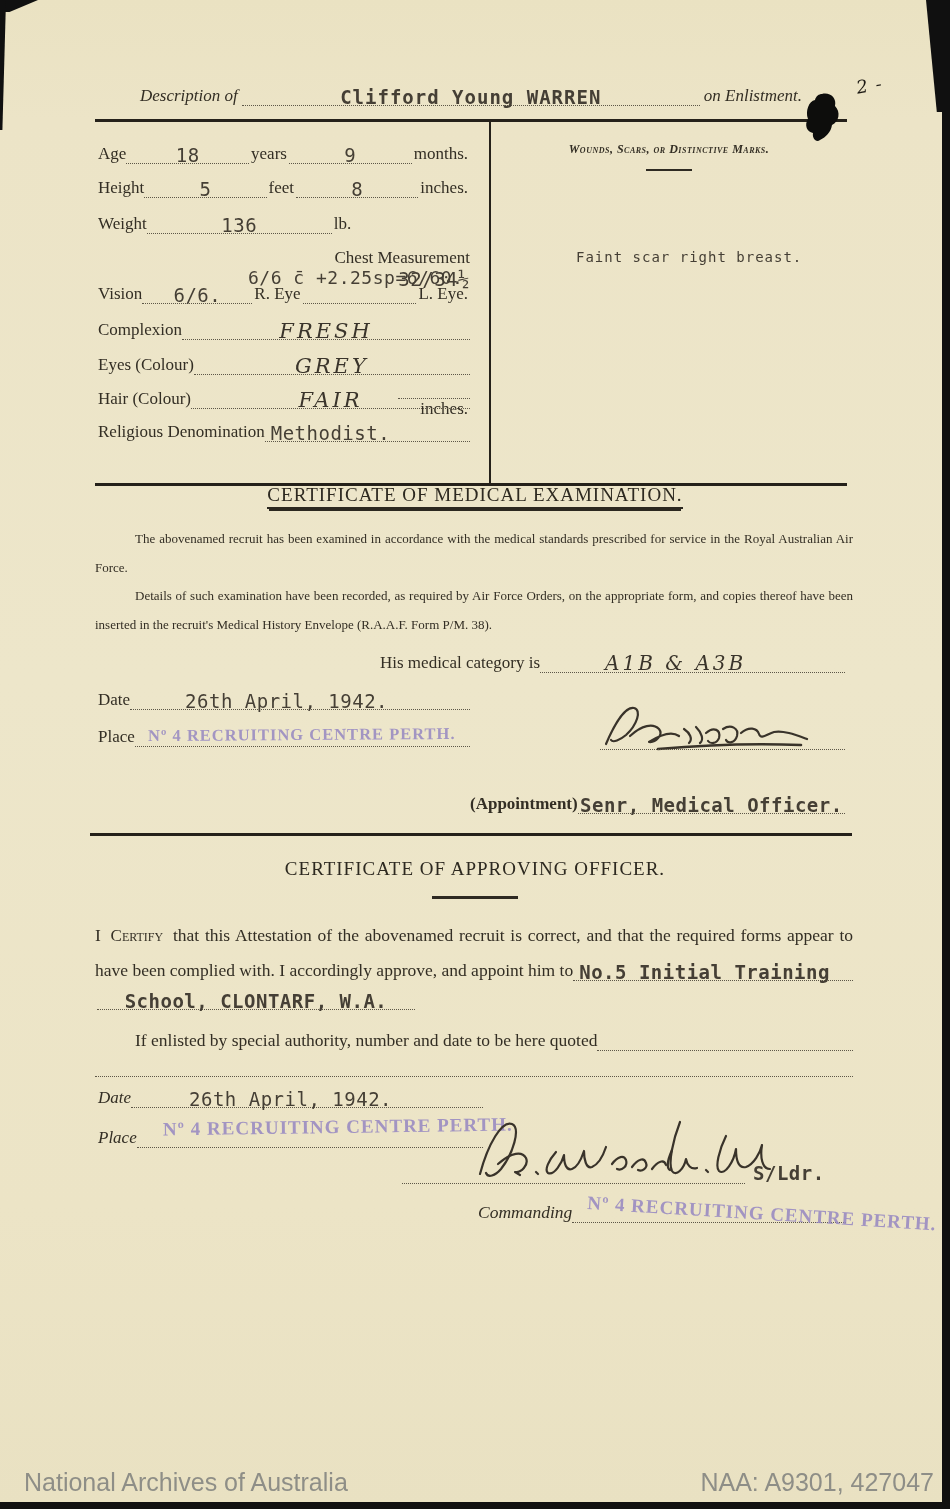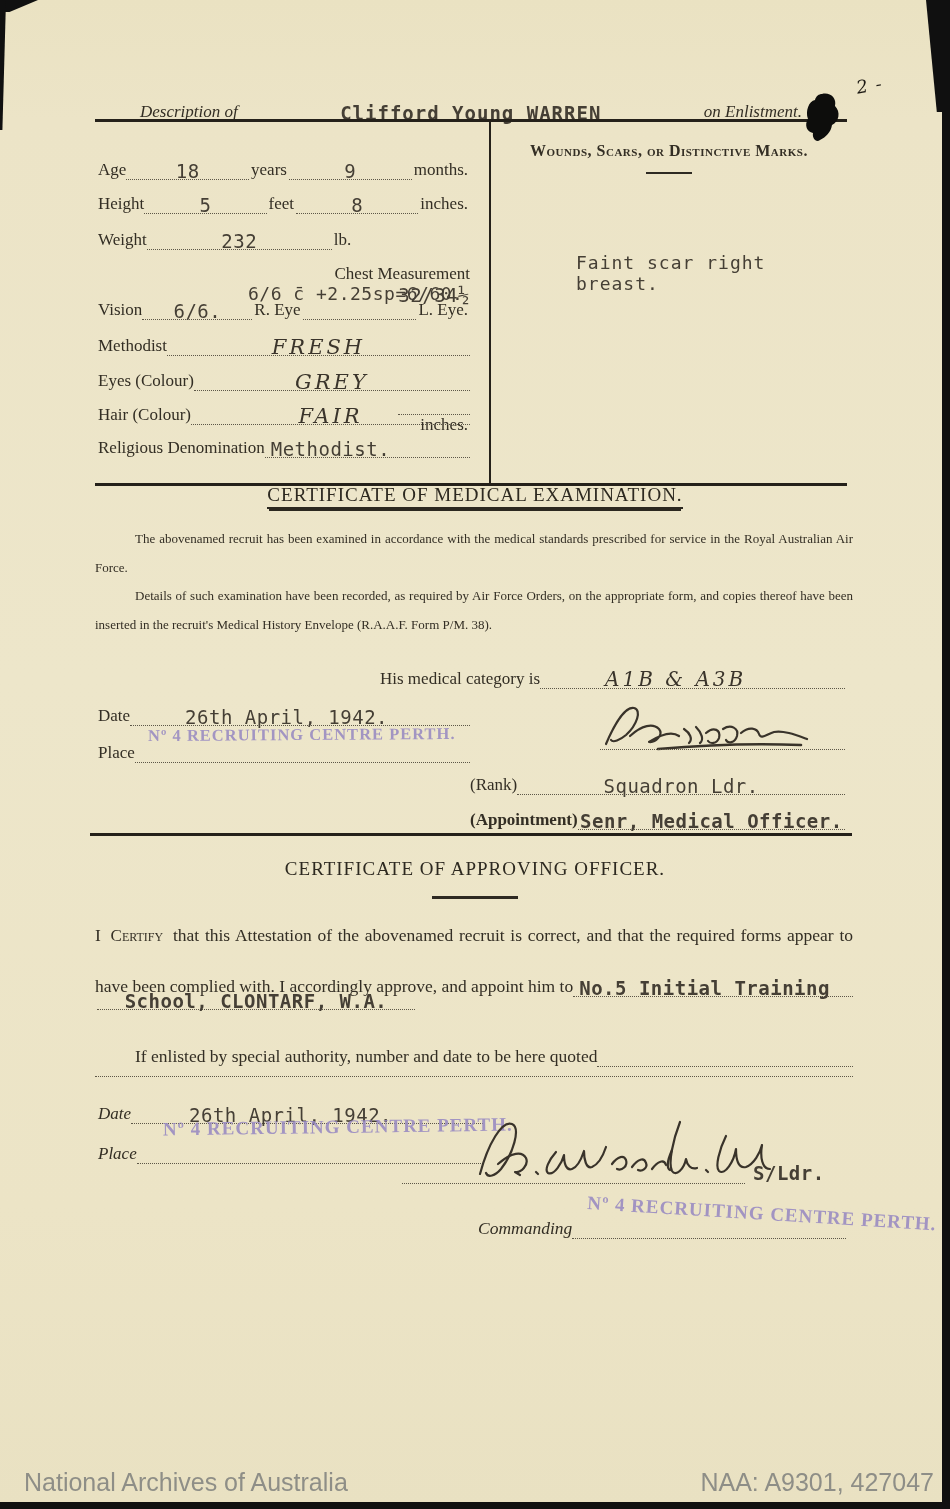--- a/index.html
+++ b/index.html
@@ -7,21 +7,21 @@
     position:relative;width:950px;height:1509px;overflow:hidden;
     background:
       linear-gradient(180deg,#eae2c2 0%,#ece4c7 8%,#ede6ca 45%,#ece4c6 80%,#e9e1c2 100%);
     font-family:"Liberation Serif",serif;color:#332e24;
   }
   .abs{position:absolute;}
   .serif{font-family:"Liberation Serif",serif;color:#332e24;}
   .it{font-style:italic;}
   .type{font-family:"DejaVu Sans Mono","Liberation Mono",monospace;color:#453f35;letter-spacing:.5px;}
   .hand{font-family:"DejaVu Serif",serif;font-style:italic;color:#3a342b;letter-spacing:3px;}
-  .row{display:flex;align-items:flex-end;font-size:17px;margin-top:16px;}
+  .row{display:flex;align-items:flex-end;font-size:17px;}
   .fill{flex:1;border-bottom:1.5px dotted #5d5748;text-align:center;line-height:1;white-space:nowrap;}
   .fill .type{font-size:19px;position:relative;top:2px;}
   .fill .hand{font-size:21px;position:relative;top:3px;}
   .nofill{flex:1;}
   .unit{margin:0 2px;}
   .rule{background:#25211a;}
   .cert-title{font-family:"Liberation Serif",serif;font-size:19px;letter-spacing:1px;color:#2d2920;text-align:center;width:100%;border-radius:6px;}
   .underline2{border-bottom:2px solid #2c2820;padding-bottom:2px;box-shadow:0 4px 0 -2px #2c2820;}
   .para{font-size:13px;line-height:29px;text-align:justify;text-indent:40px;color:#332e24;font-family:Liberation Serif, serif;}
   .smallcaps{font-variant:small-caps;}
@@ -73,21 +73,21 @@
     <div class="abs row" style="left:3px;top:56px;width:372px;">
       <span>Height</span>
       <span class="fill"><span class="type">5</span></span>
       <span class="unit">feet</span>
       <span class="fill"><span class="type">8</span></span>
       <span class="unit">inches.</span>
     </div>
 
     <div class="abs row" style="left:3px;top:92px;width:372px;">
       <span>Weight</span>
-      <span class="fill" style="flex:0 0 185px;"><span class="type">232</span></span>
+      <span class="fill" style="flex:0 0 185px;"><span class="type">136</span></span>
       <span class="unit">lb.</span>
       <span class="nofill"></span>
     </div>
 
     <div class="abs row" style="left:3px;top:126px;width:372px;flex-direction:column;">
       <span>Chest Measurement</span>
       <span class="fill" style="flex:0 0 130px;"><span class="type">32/34½</span></span>
       <span class="unit">inches.</span>
       <span class="nofill"></span>
     </div>
@@ -95,43 +95,43 @@
     <div class="abs row" style="left:3px;top:162px;width:372px;position:absolute;">
       <span class="abs type" style="left:150px;top:-17px;font-size:18px;white-space:nowrap;">6/6 c̄ +2.25sp=6/60.</span>
       <span>Vision</span>
       <span class="fill" style="flex:0 0 110px;"><span class="type">6/6.</span></span>
       <span class="unit">R. Eye</span>
       <span class="fill"></span>
       <span class="unit">L. Eye.</span>
     </div>
 
     <div class="abs row" style="left:3px;top:196px;width:372px;">
-      <span>Methodist</span>
+      <span>Complexion</span>
       <span class="fill"><span class="hand">FRESH</span></span>
     </div>
 
     <div class="abs row" style="left:3px;top:265px;width:372px;">
       <span>Hair (Colour)</span>
       <span class="fill"><span class="hand">FAIR</span></span>
     </div>
 
     <div class="abs row" style="left:3px;top:231px;width:372px;">
       <span>Eyes (Colour)</span>
       <span class="fill"><span class="hand">GREY</span></span>
     </div>
 
     <div class="abs row" style="left:3px;top:300px;width:372px;">
       <span>Religious Denomination</span>
       <span class="fill" style="text-align:left;padding-left:6px;"><span class="type">Methodist.</span></span>
     </div>
 
     <div class="abs" style="left:396px;top:0;width:356px;height:361px;">
-      <div class="serif smallcaps" style="text-align:center;margin-top:20px;font-size:16px;font-weight:bold;letter-spacing:.5px;">Wounds, Scars, or Distinctive Marks.</div>
+      <div class="serif smallcaps" style="text-align:center;margin-top:20px;font-size:12px;font-weight:bold;letter-spacing:.5px;font-style:italic;">Wounds, Scars, or Distinctive Marks.</div>
       <div class="dash" style="width:46px;margin:12px auto 0 auto;"></div>
-      <div class="type" style="margin-top:78px;padding-left:85px;font-size:18px;letter-spacing:1px;">Faint scar right breast.</div>
+      <div class="type" style="margin-top:78px;padding-left:85px;font-size:14px;letter-spacing:1px;">Faint scar right breast.</div>
     </div>
   </div>
 
   <div class="abs cert-title" style="left:0;top:484px;">
     <span class="underline2">CERTIFICATE OF MEDICAL EXAMINATION.</span>
   </div>
 
   <div class="abs para" style="left:95px;top:524px;width:758px;">The abovenamed recruit has been examined in accordance with the medical standards prescribed for service in the Royal Australian Air Force.</div>
 
   <div class="abs para" style="left:95px;top:581px;width:758px;">Details of such examination have been recorded, as required by Air Force Orders, on the appropriate form, and copies thereof have been inserted in the recruit's Medical History Envelope (R.A.A.F. Form P/M. 38).</div>
@@ -160,24 +160,20 @@
     <path class="sig" d="M8 46 C14 32,26 8,36 10 C44 12,39 27,28 37 C22 42,15 45,13 42"></path>
     <path class="sig" d="M32 38 C44 27,55 25,61 31 C66 37,57 45,51 44 C62 37,74 33,81 38"></path>
     <path class="sig" d="M86 31 C92 35,95 41,91 45 M98 29 C104 35,106 42,102 45"></path>
     <path class="sig" d="M108 35 C116 28,123 32,121 40 C119 46,112 46,110 43"></path>
     <path class="sig" d="M125 31 C133 26,141 30,139 38 C137 45,130 46,128 42"></path>
     <path class="sig" d="M143 35 C151 28,159 30,161 36 C163 42,169 36,176 34 C185 32,198 37,209 41"></path>
     <path class="sig" d="M60 51 C105 47,155 45,203 47" style="stroke-width:2.6;"></path>
   </svg>
   <div class="abs" style="left:600px;top:749px;width:245px;border-bottom:1.5px dotted #5d5748;"></div>
 
-  <div class="abs row" style="left:470px;top:759px;width:375px;">
-    <span>(Rank)</span>
-    <span class="fill"><span class="type">Squadron Ldr.</span></span>
-  </div>
 
   <div class="abs row" style="left:470px;top:794px;width:375px;font-weight:bold;">
     <span>(Appointment)</span>
     <span class="fill"><span class="type">Senr, Medical Officer.</span></span>
   </div>
 
   <div class="abs rule" style="left:90px;top:833px;width:762px;height:3px;"></div>
 
   <div class="abs cert-title" style="left:0;top:858px;">CERTIFICATE OF APPROVING OFFICER.</div>
   <div class="abs dash" style="left:432px;top:896px;width:86px;height:2.5px;"></div>

